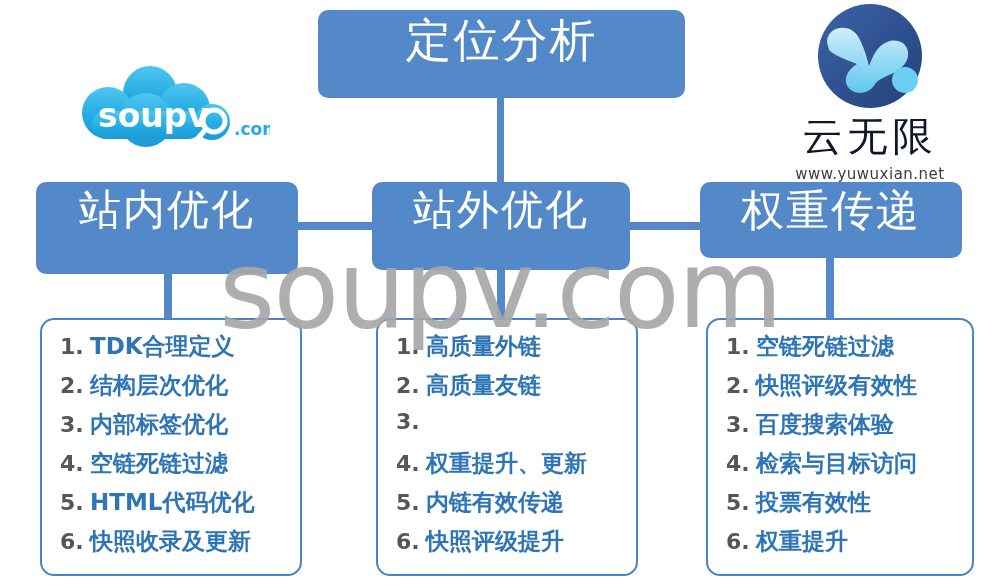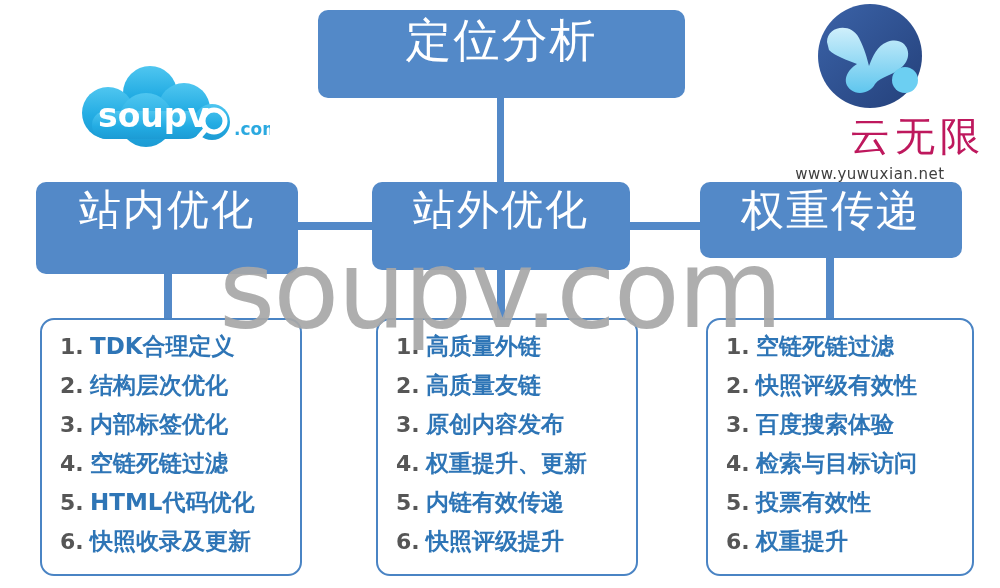--- a/index.html
+++ b/index.html
@@ -120,24 +120,23 @@
     left: 755px;
     top: 4px;
     width: 230px;
     height: 170px;
     z-index: 30;
     text-align: center;
   }
   .yw-cn {
     font-family: Liberation Serif, serif;
     font-size: 40px;
-    color: #be185d;
+    color: #0f172a;
     letter-spacing: 5px;
     margin-top: -4px;
-    text-align: right;
   }
   .yw-url {
     font-family: "DejaVu Sans", "Liberation Sans", sans-serif;
     font-size: 15px;
     color: #3f3f3f;
     letter-spacing: 0.5px;
     margin-top: 1px;
   }
 </style>
 </head>
@@ -196,21 +195,20 @@
     <div class="li">
       <span class="li-num">1.</span>
       <span class="li-txt">高质量外链</span>
     </div>
     <div class="li">
       <span class="li-num">2.</span>
       <span class="li-txt">高质量友链</span>
     </div>
     <div class="li">
       <span class="li-num">3.</span>
-      <span class="li-txt">原创内容发布</span>
     </div>
     <div class="li">
       <span class="li-num">4.</span>
       <span class="li-txt">权重提升、更新</span>
     </div>
     <div class="li">
       <span class="li-num">5.</span>
       <span class="li-txt">内链有效传递</span>
     </div>
     <div class="li">

